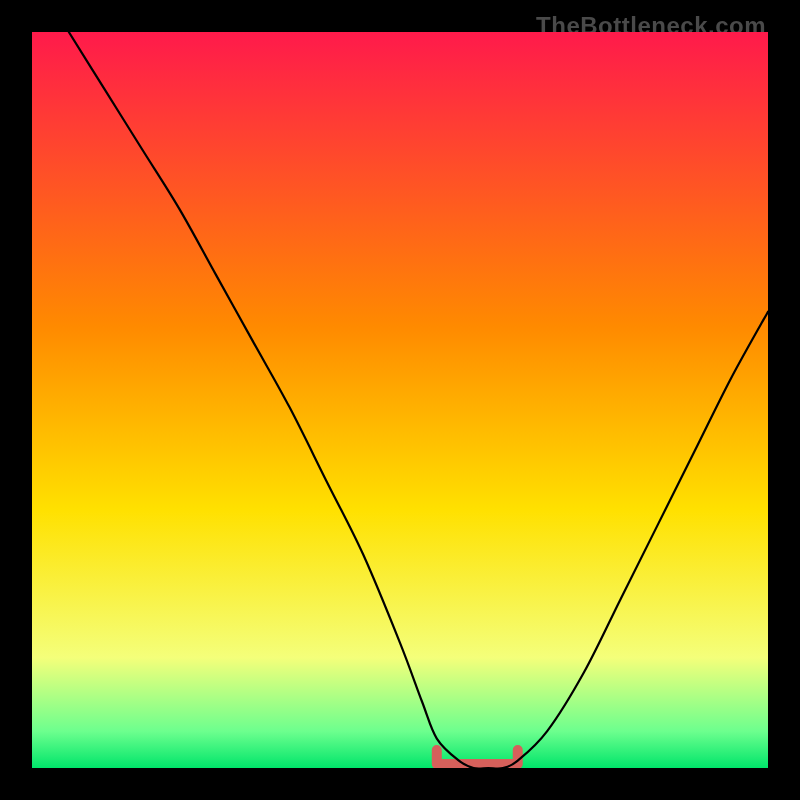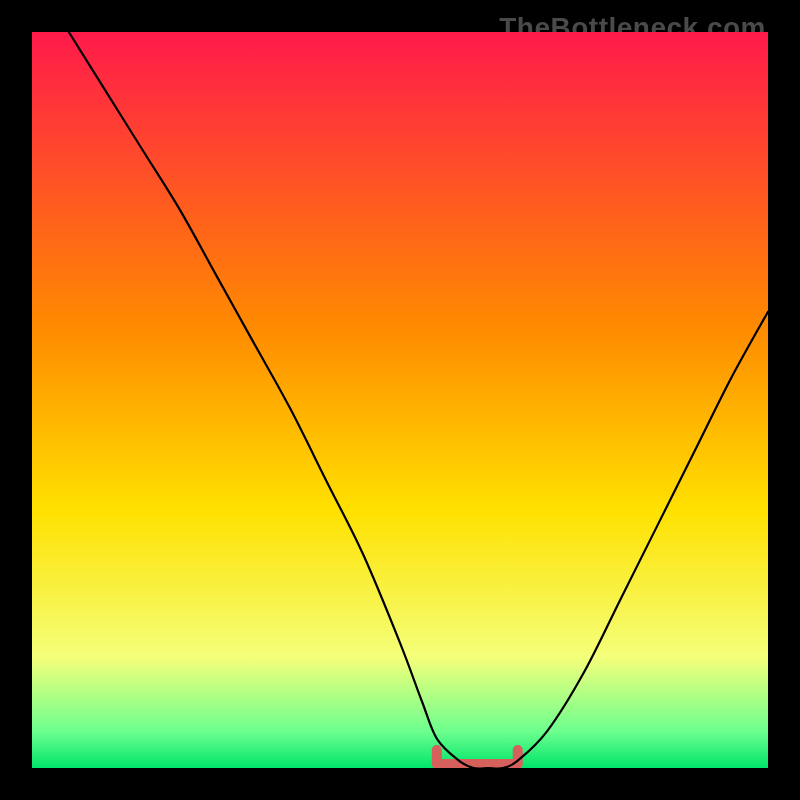--- a/index.html
+++ b/index.html
@@ -1,18 +1,18 @@
 <!DOCTYPE html>
 <html><head>
 <meta charset="utf-8">
 <style>
   html,body{margin:0;padding:0;width:800px;height:800px;overflow:hidden;background:#000;font-family:Arial,Helvetica,sans-serif}
   .frame{position:absolute;left:0;top:0;width:800px;height:800px;background:#000}
   .plot{position:absolute;left:32px;top:32px;width:736px;height:736px;overflow:hidden}
-  .watermark{position:absolute;right:34px;top:12px;color:#4a4a4a;font-size:28px;font-weight:600;letter-spacing:.5px}
+  .watermark{position:absolute;right:34px;top:12px;color:#4a4a4a;font-size:24px;font-weight:600;letter-spacing:.5px}
   svg{display:block}
 </style>
 </head>
 <body>
 <div class="frame">
 
   <div class="watermark">TheBottleneck.com</div>
 
   <div class="plot">
     <svg id="chart-svg" width="736" height="736" viewBox="0 0 736 736" preserveAspectRatio="none">

